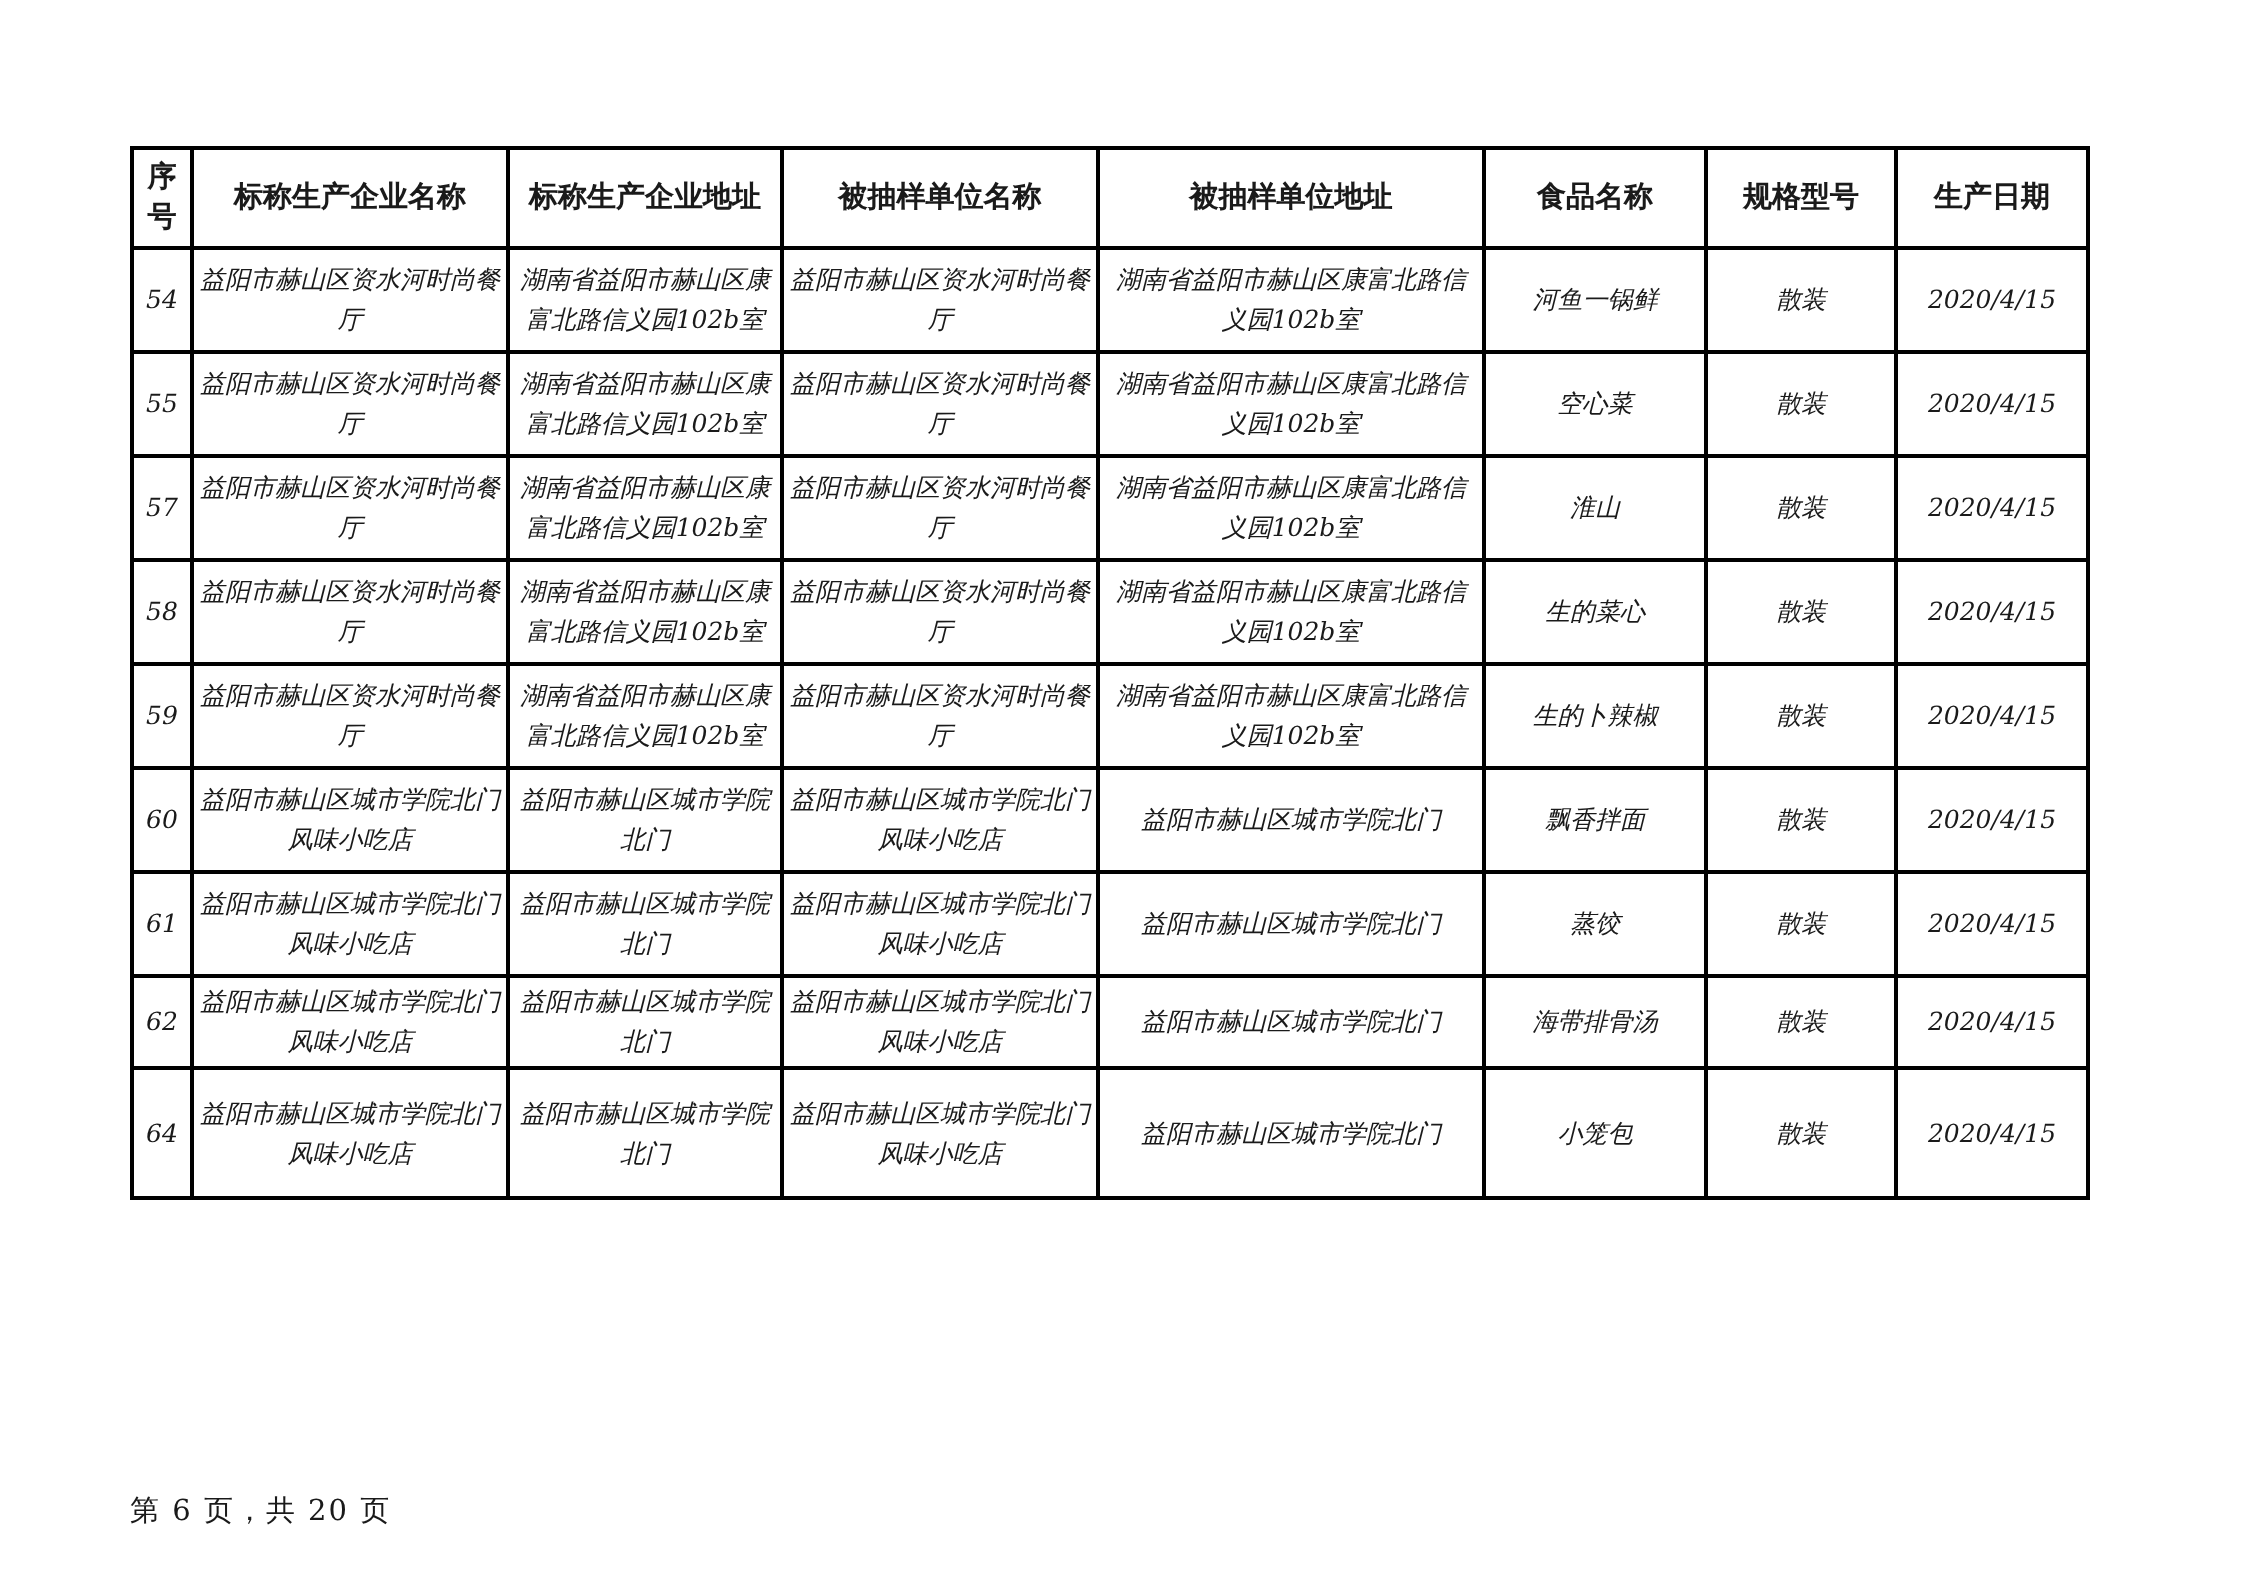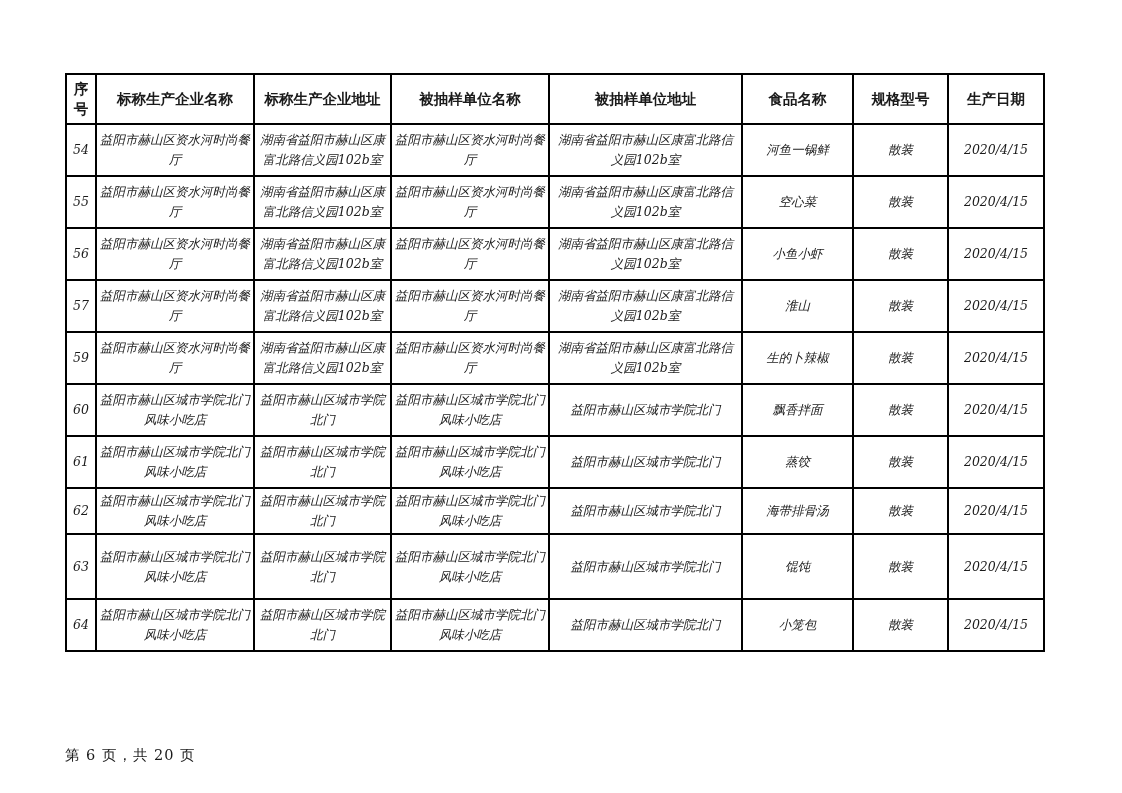--- a/index.html
+++ b/index.html
@@ -105,42 +105,42 @@
           <td>55</td>
           <td>益阳市赫山区资水河时尚餐厅</td>
           <td>湖南省益阳市赫山区康富北路信义园102b室</td>
           <td>益阳市赫山区资水河时尚餐厅</td>
           <td>湖南省益阳市赫山区康富北路信义园102b室</td>
           <td>空心菜</td>
           <td>散装</td>
           <td>2020/4/15</td>
         </tr>
 
-        <tr>
-          <td>56</td>
-          <td>益阳市赫山区资水河时尚餐厅</td>
-          <td>湖南省益阳市赫山区康富北路信义园102b室</td>
-          <td>益阳市赫山区资水河时尚餐厅</td>
-          <td>湖南省益阳市赫山区康富北路信义园102b室</td>
-          <td>小鱼小虾</td>
-          <td>散装</td>
-          <td>2020/4/15</td>
-        </tr>
 
         <tr>
           <td>57</td>
           <td>益阳市赫山区资水河时尚餐厅</td>
           <td>湖南省益阳市赫山区康富北路信义园102b室</td>
           <td>益阳市赫山区资水河时尚餐厅</td>
           <td>湖南省益阳市赫山区康富北路信义园102b室</td>
           <td>淮山</td>
           <td>散装</td>
           <td>2020/4/15</td>
         </tr>
 
+        <tr>
+          <td>58</td>
+          <td>益阳市赫山区资水河时尚餐厅</td>
+          <td>湖南省益阳市赫山区康富北路信义园102b室</td>
+          <td>益阳市赫山区资水河时尚餐厅</td>
+          <td>湖南省益阳市赫山区康富北路信义园102b室</td>
+          <td>生的菜心</td>
+          <td>散装</td>
+          <td>2020/4/15</td>
+        </tr>
 
         <tr>
           <td>59</td>
           <td>益阳市赫山区资水河时尚餐厅</td>
           <td>湖南省益阳市赫山区康富北路信义园102b室</td>
           <td>益阳市赫山区资水河时尚餐厅</td>
           <td>湖南省益阳市赫山区康富北路信义园102b室</td>
           <td>生的卜辣椒</td>
           <td>散装</td>
           <td>2020/4/15</td>
@@ -172,30 +172,20 @@
           <td>62</td>
           <td>益阳市赫山区城市学院北门风味小吃店</td>
           <td>益阳市赫山区城市学院北门</td>
           <td>益阳市赫山区城市学院北门风味小吃店</td>
           <td>益阳市赫山区城市学院北门</td>
           <td>海带排骨汤</td>
           <td>散装</td>
           <td>2020/4/15</td>
         </tr>
 
-        <tr>
-          <td>63</td>
-          <td>益阳市赫山区城市学院北门风味小吃店</td>
-          <td>益阳市赫山区城市学院北门</td>
-          <td>益阳市赫山区城市学院北门风味小吃店</td>
-          <td>益阳市赫山区城市学院北门</td>
-          <td>馄饨</td>
-          <td>散装</td>
-          <td>2020/4/15</td>
-        </tr>
 
         <tr>
           <td>64</td>
           <td>益阳市赫山区城市学院北门风味小吃店</td>
           <td>益阳市赫山区城市学院北门</td>
           <td>益阳市赫山区城市学院北门风味小吃店</td>
           <td>益阳市赫山区城市学院北门</td>
           <td>小笼包</td>
           <td>散装</td>
           <td>2020/4/15</td>

